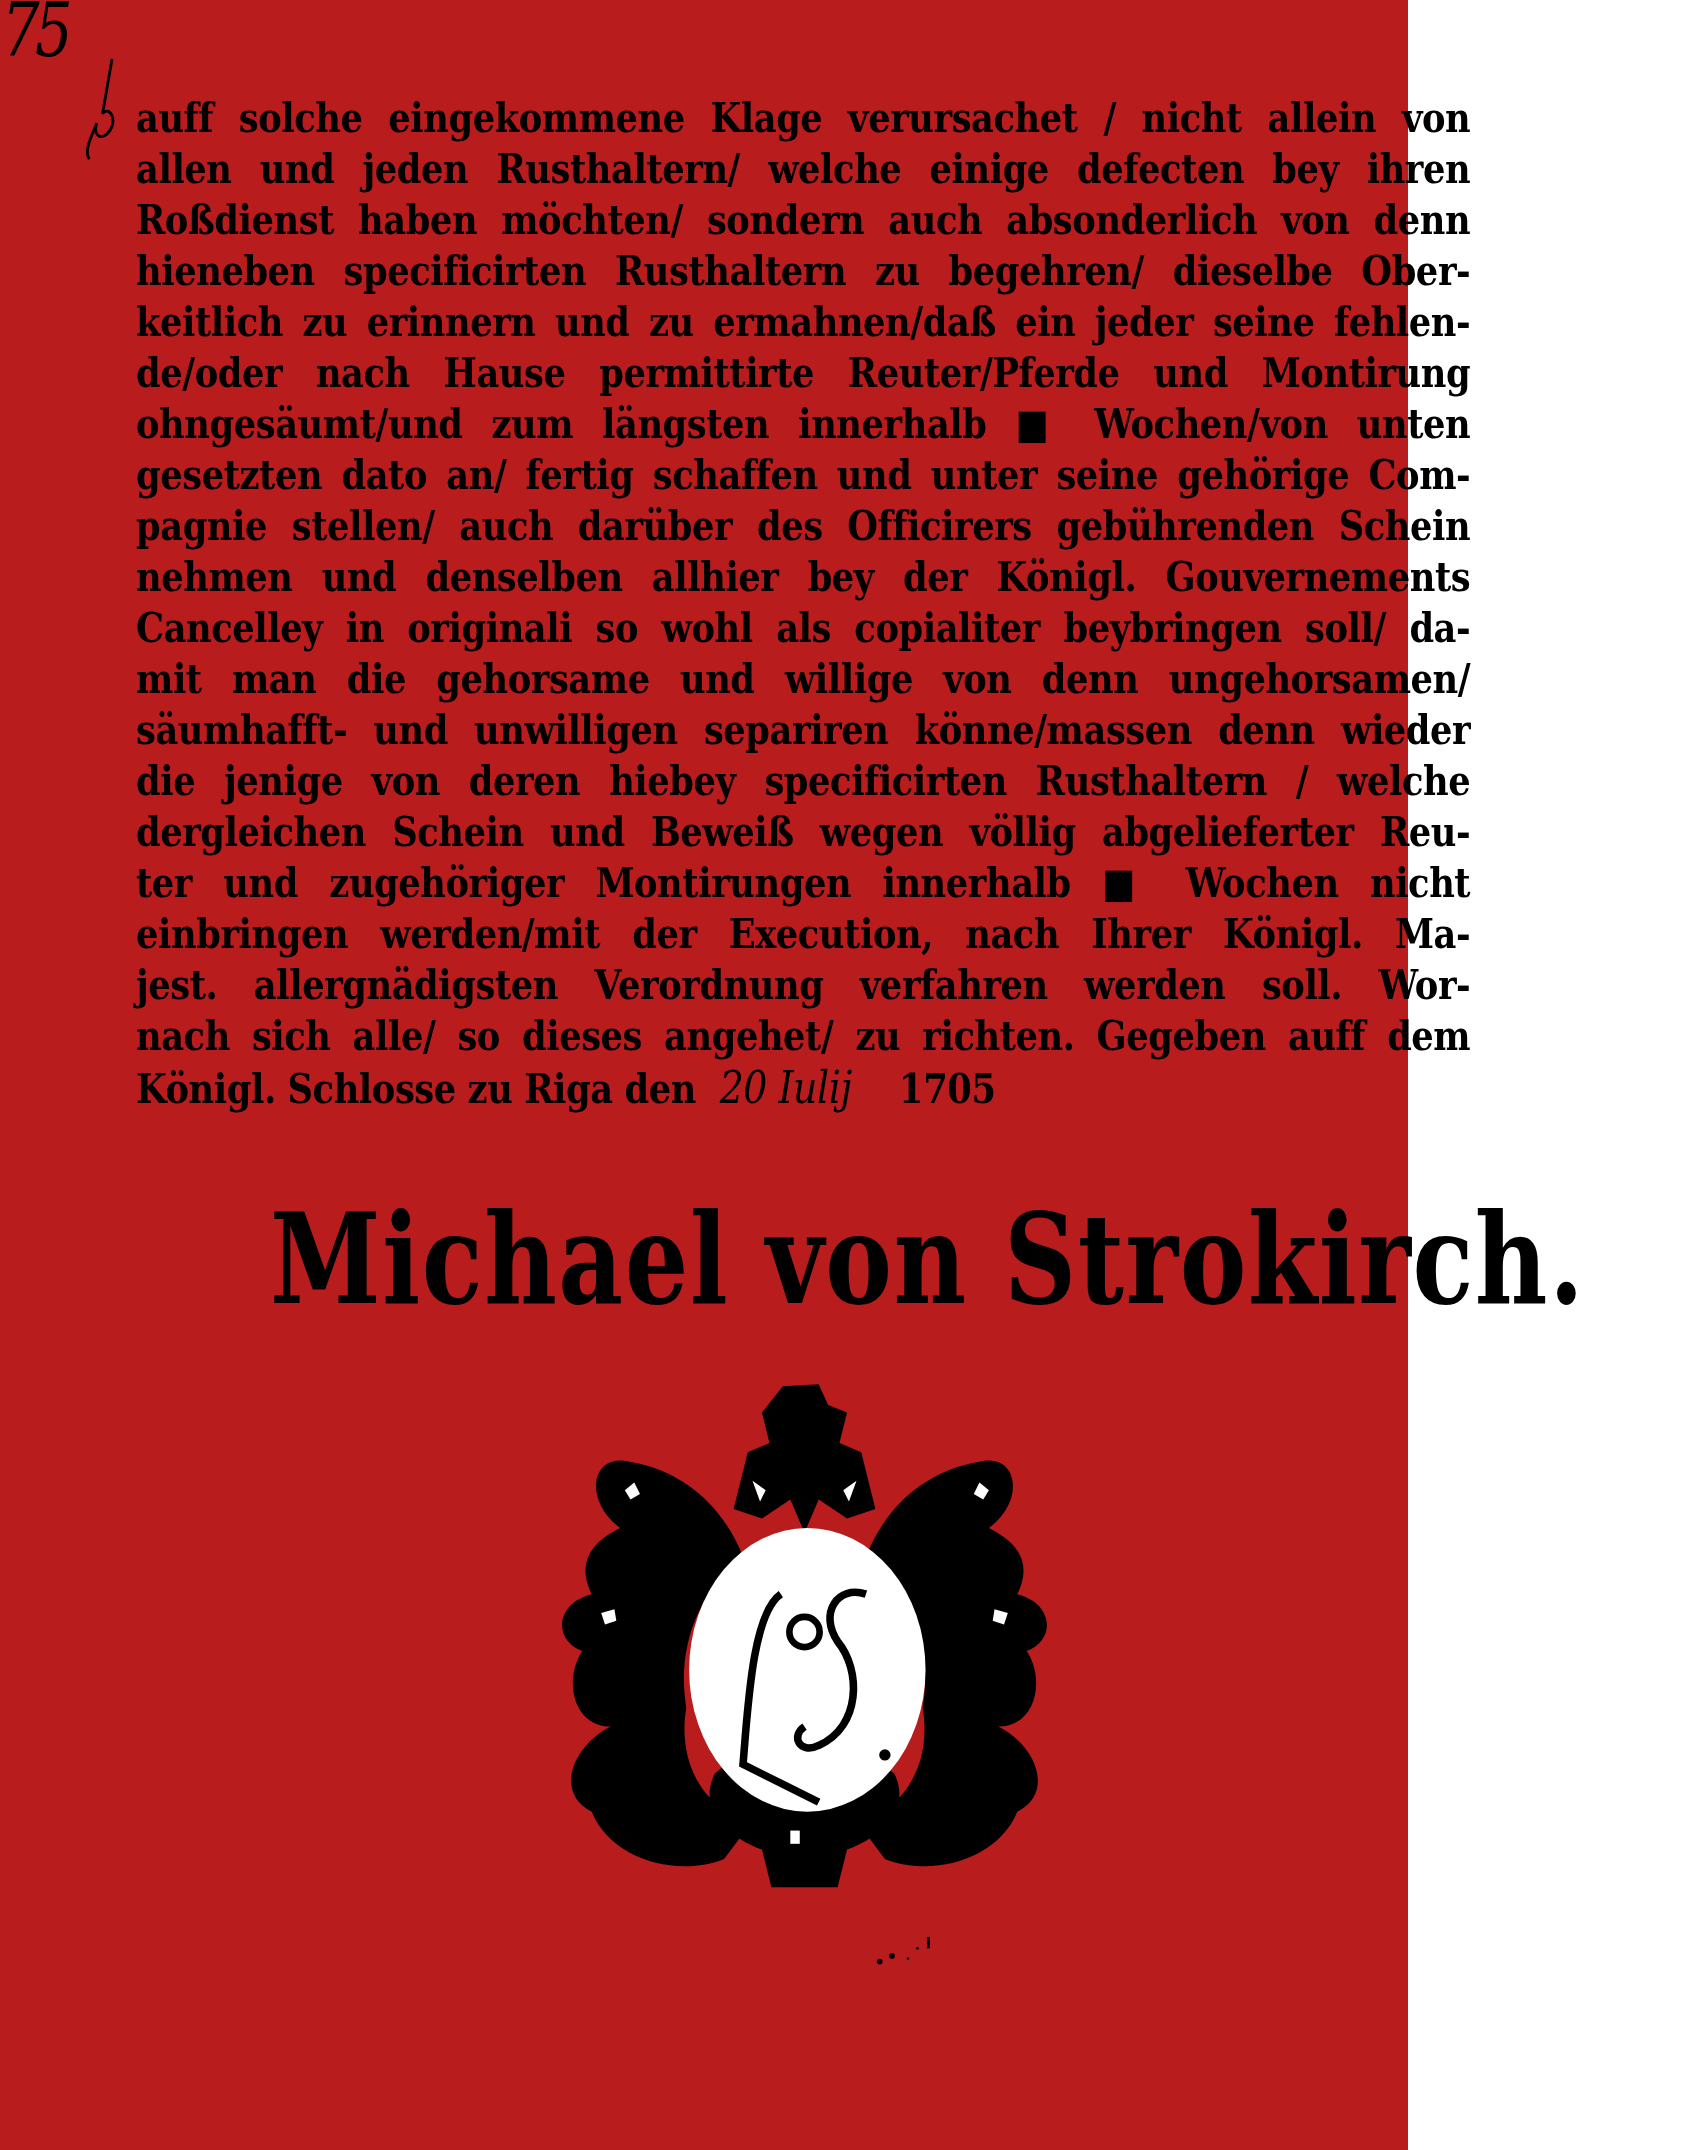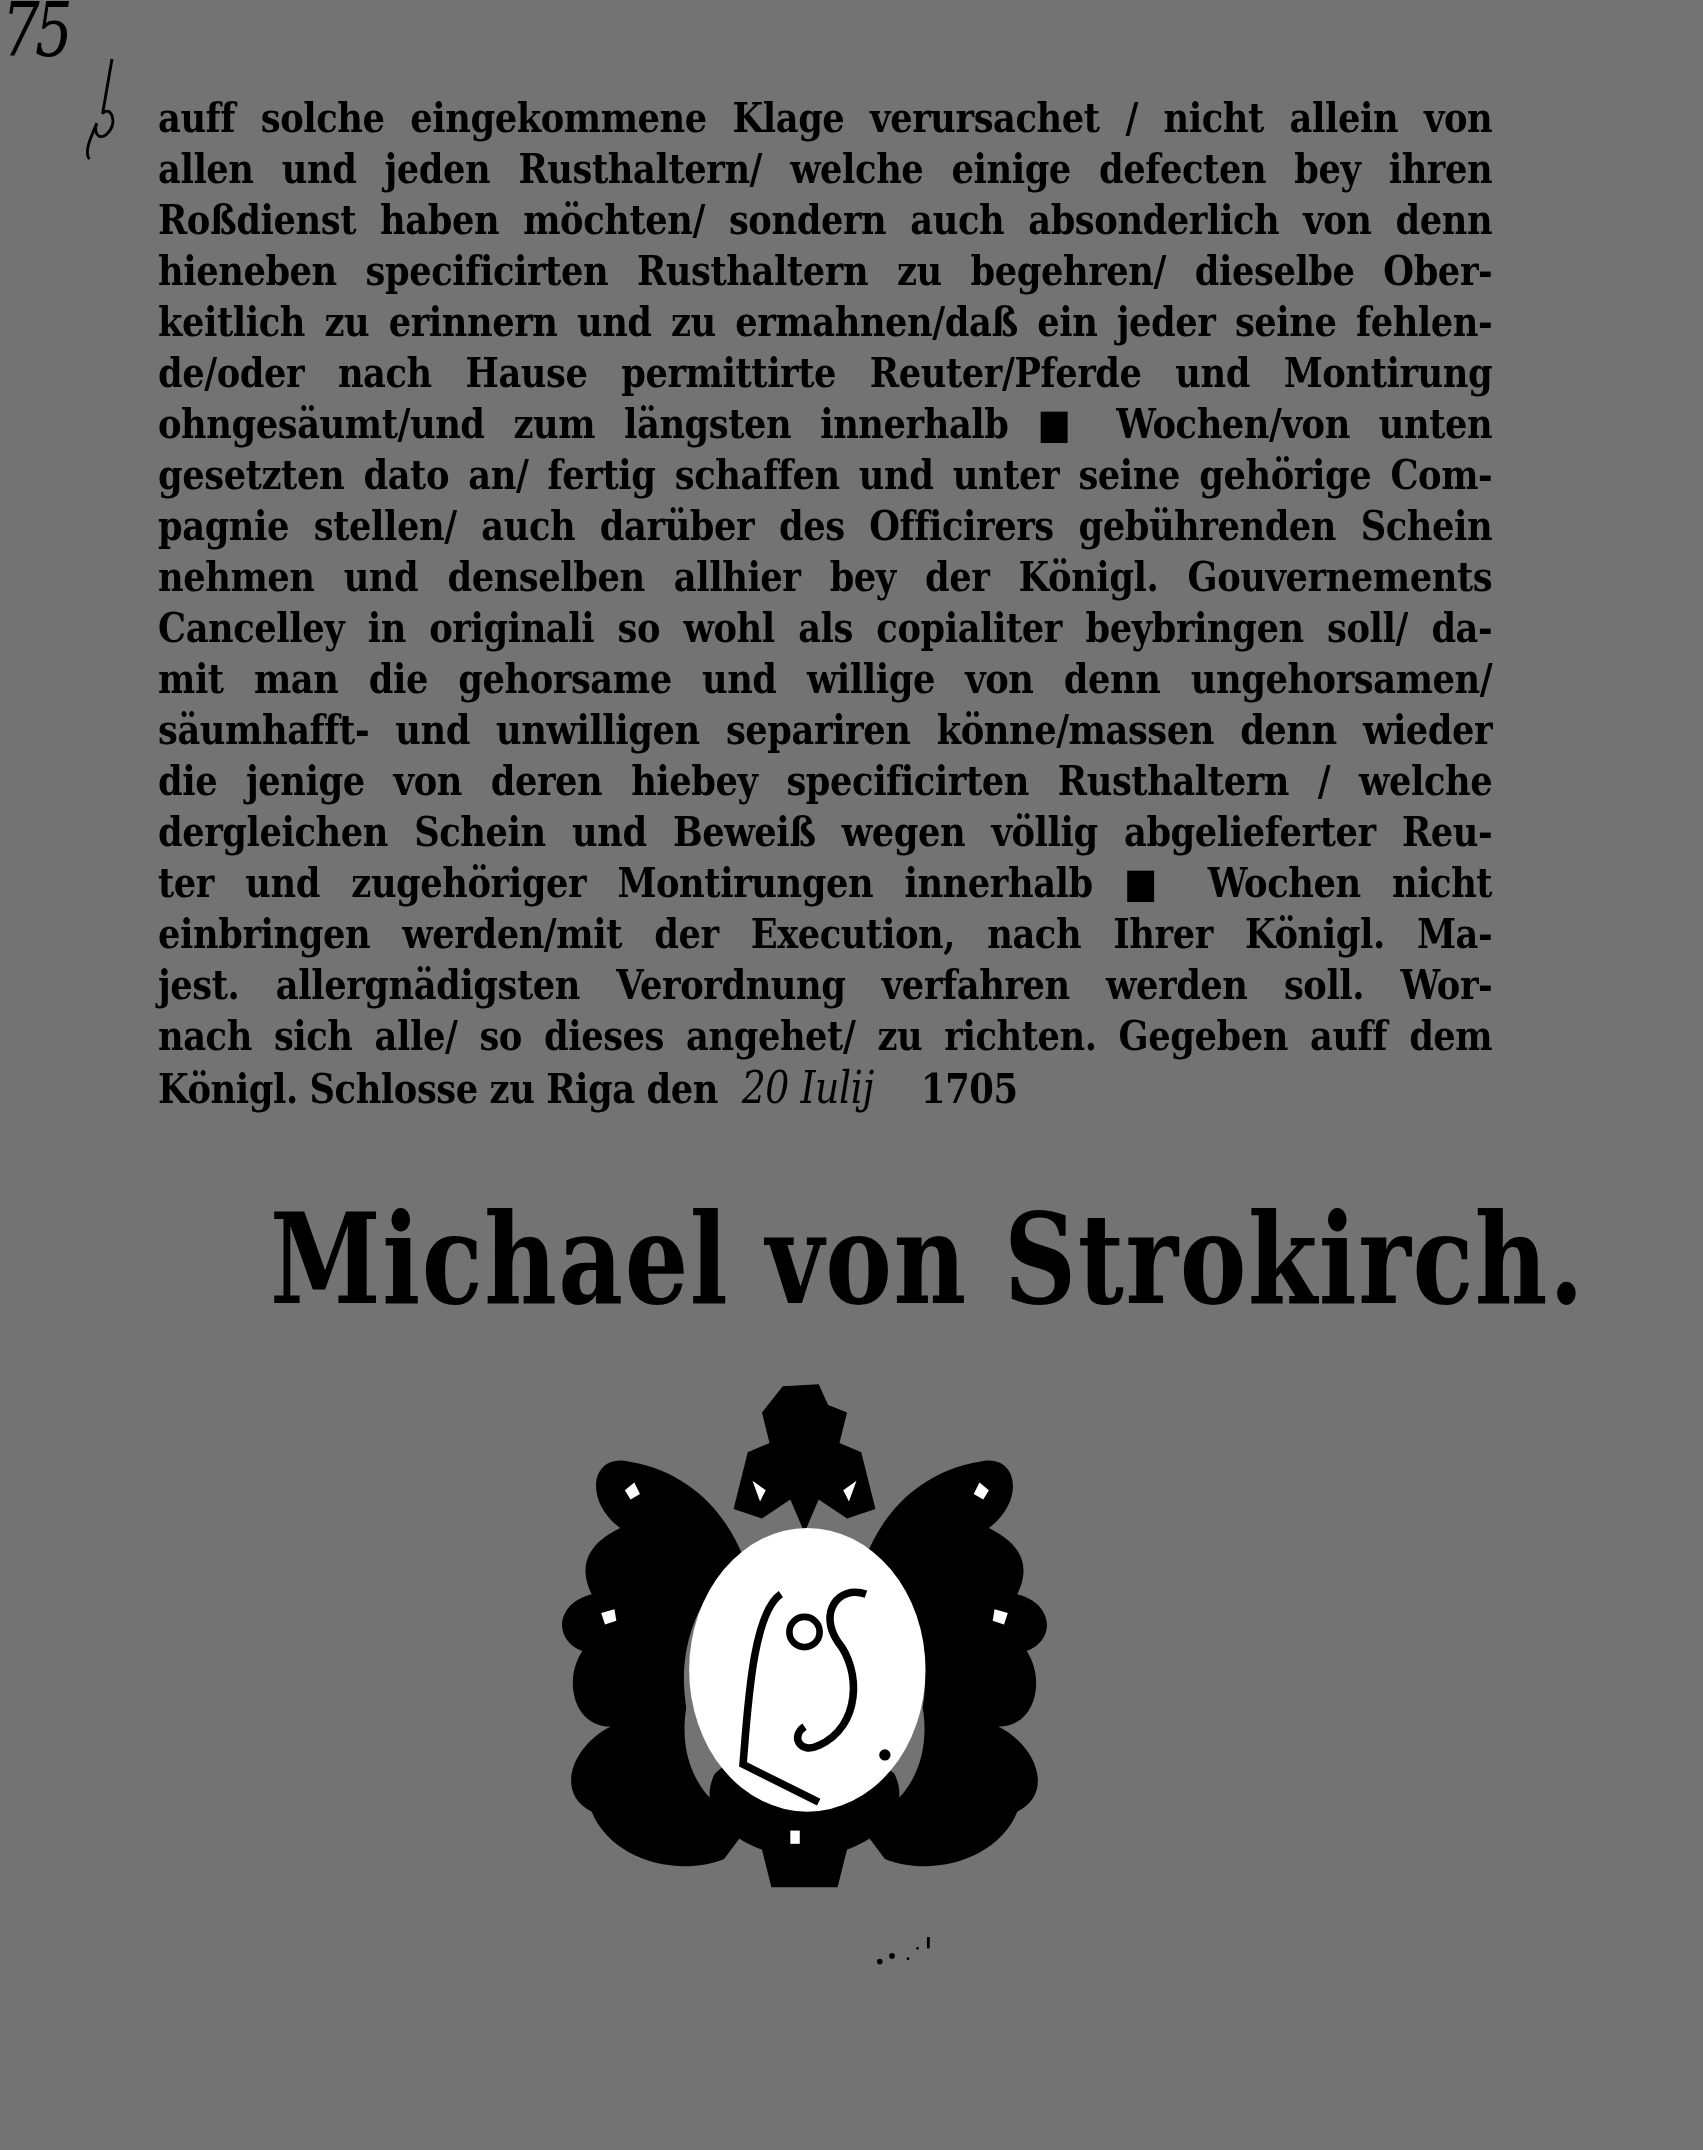--- a/index.html
+++ b/index.html
@@ -1,24 +1,24 @@
 <!DOCTYPE html>
 <html style="font-size:15px"><head>
 <meta charset="utf-8">
 <style>
   html, body { margin: 0; padding: 0; background: #ffffff; }
   body { width: 1703px; height: 2150px; position: relative; overflow: hidden; color: #000; }
-  .page { position: absolute; left: 0; top: 0; width: 1703px; height: 2150px; background: #737373; }
+  .page { position: absolute; left: 0; top: 0; width: 1408px; height: 2150px; background: #b91c1c; }
 
   .annot { position: absolute; font-family: "DejaVu Serif", serif; font-style: italic; color: #000; }
   .annot-num { left: 1.9px; top: -13.2px; font-size: 74px; letter-spacing: -5.7px; transform: scaleX(0.8); transform-origin: left top; }
   .annot-hook { position: absolute; left: 74px; top: 57px; width: 42px; height: 104px; }
 
   .body-text {
-    position: absolute; left: 158px; top: 93px; width: 1334px;
+    position: absolute; left: 136px; top: 93px; width: 1334px;
     font-family: "DejaVu Serif", serif; font-weight: bold;
     font-size: 41px; line-height: 51px;
   }
   .line {
     display: block; white-space: nowrap; text-align: justify; text-align-last: justify;
     height: 51px; overflow: visible;
     transform: scaleX(0.86); transform-origin: left center; width: 116.3%;
     letter-spacing: -0.5px;
   }
   .line.last { text-align-last: left; }

